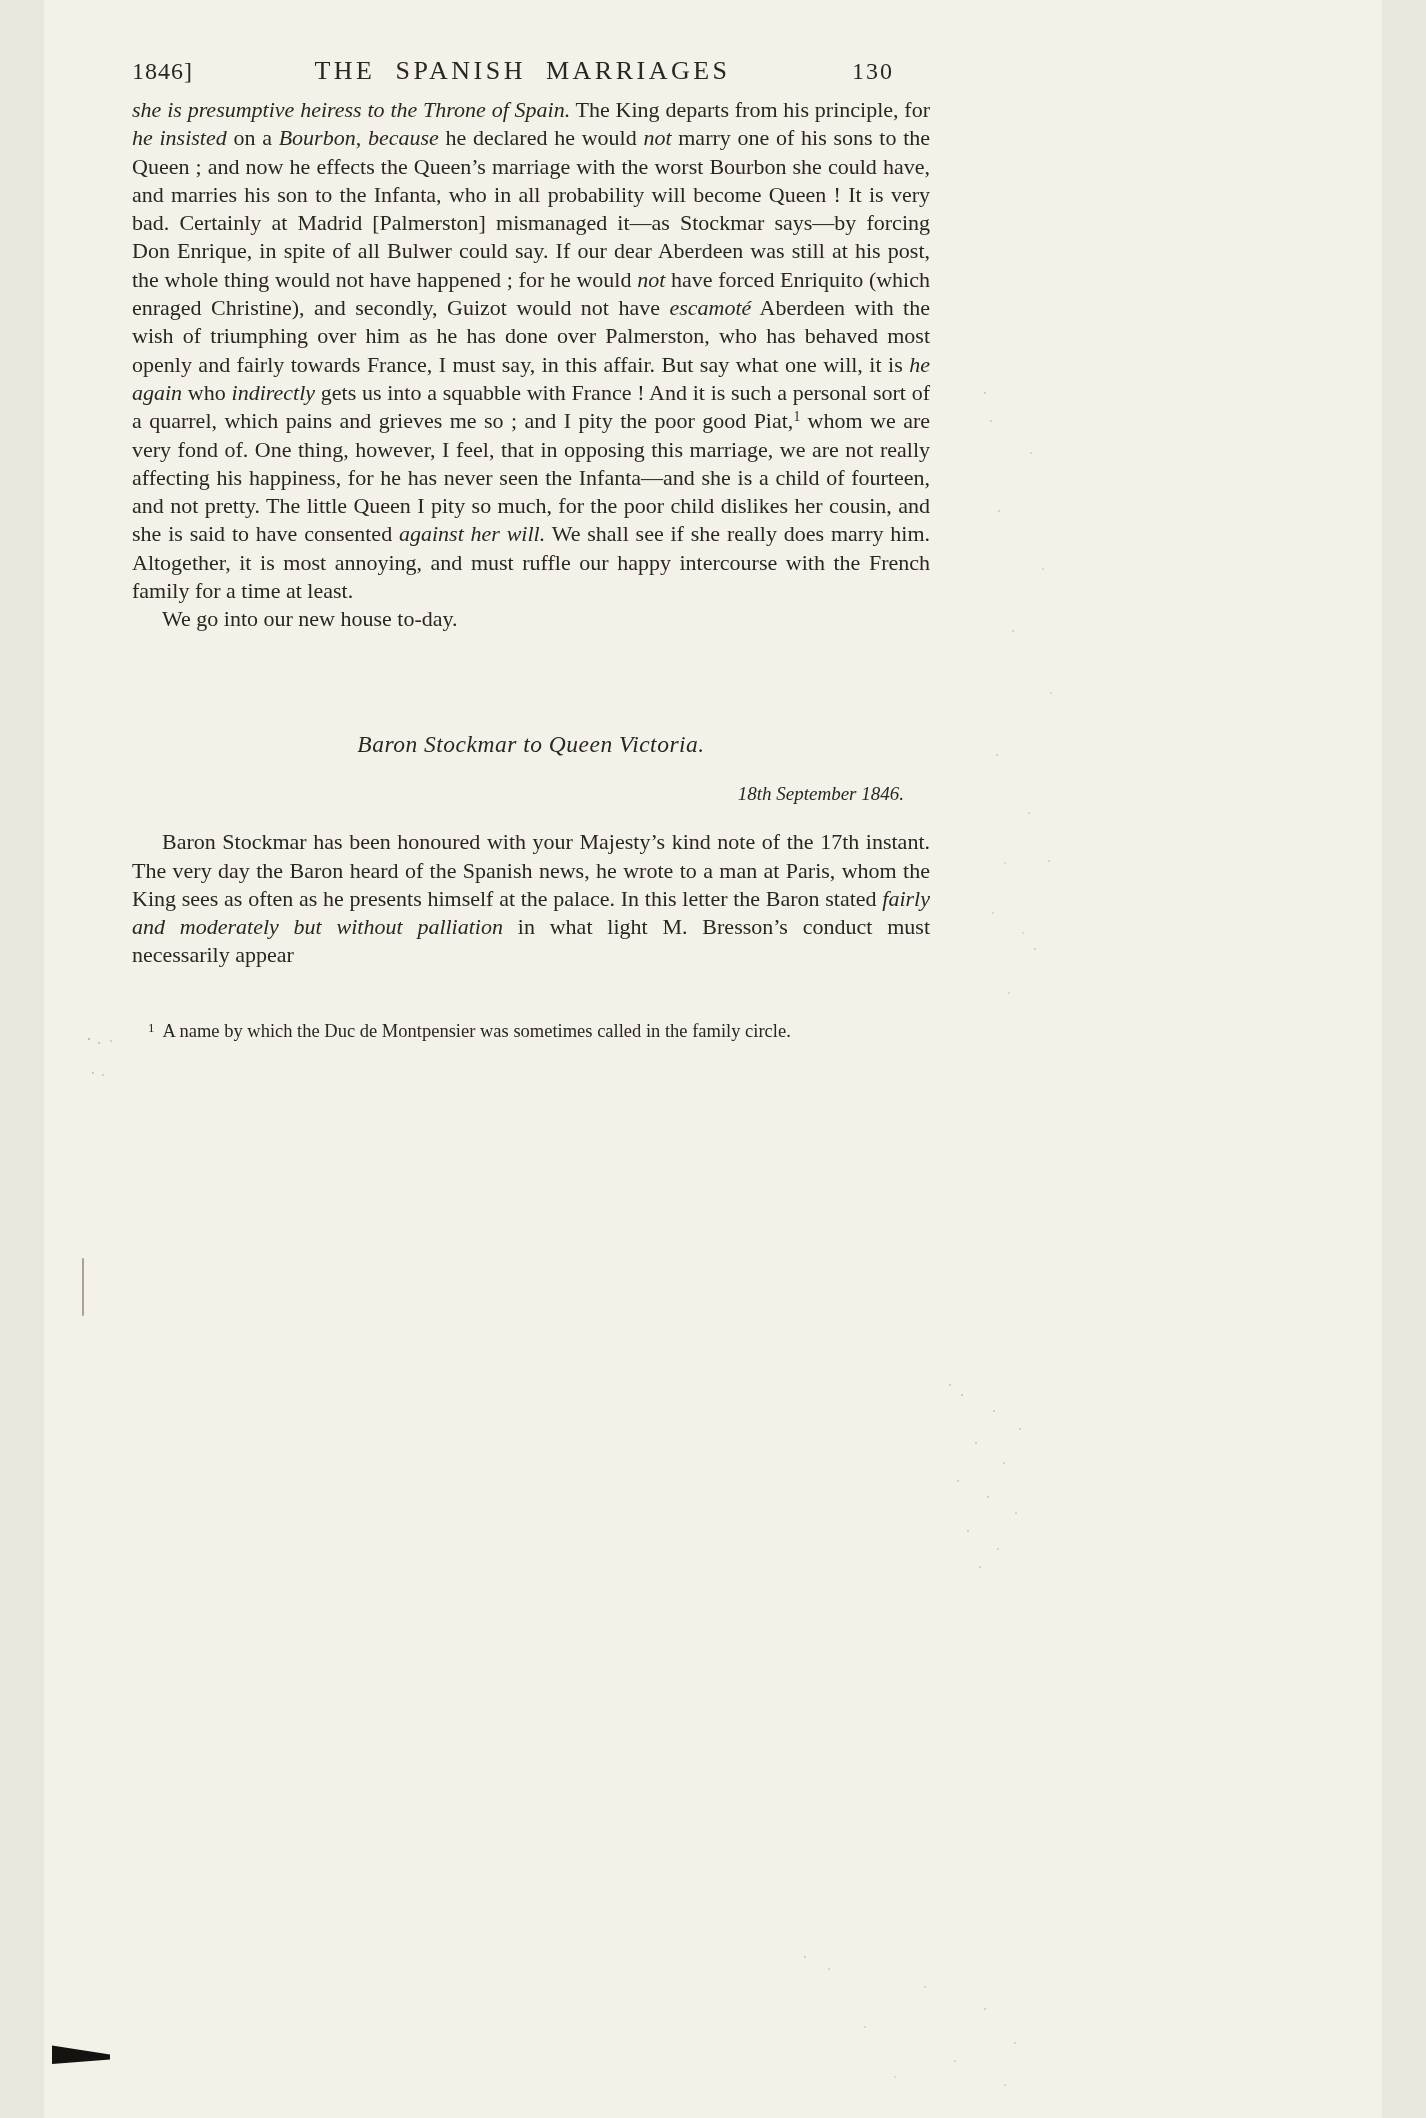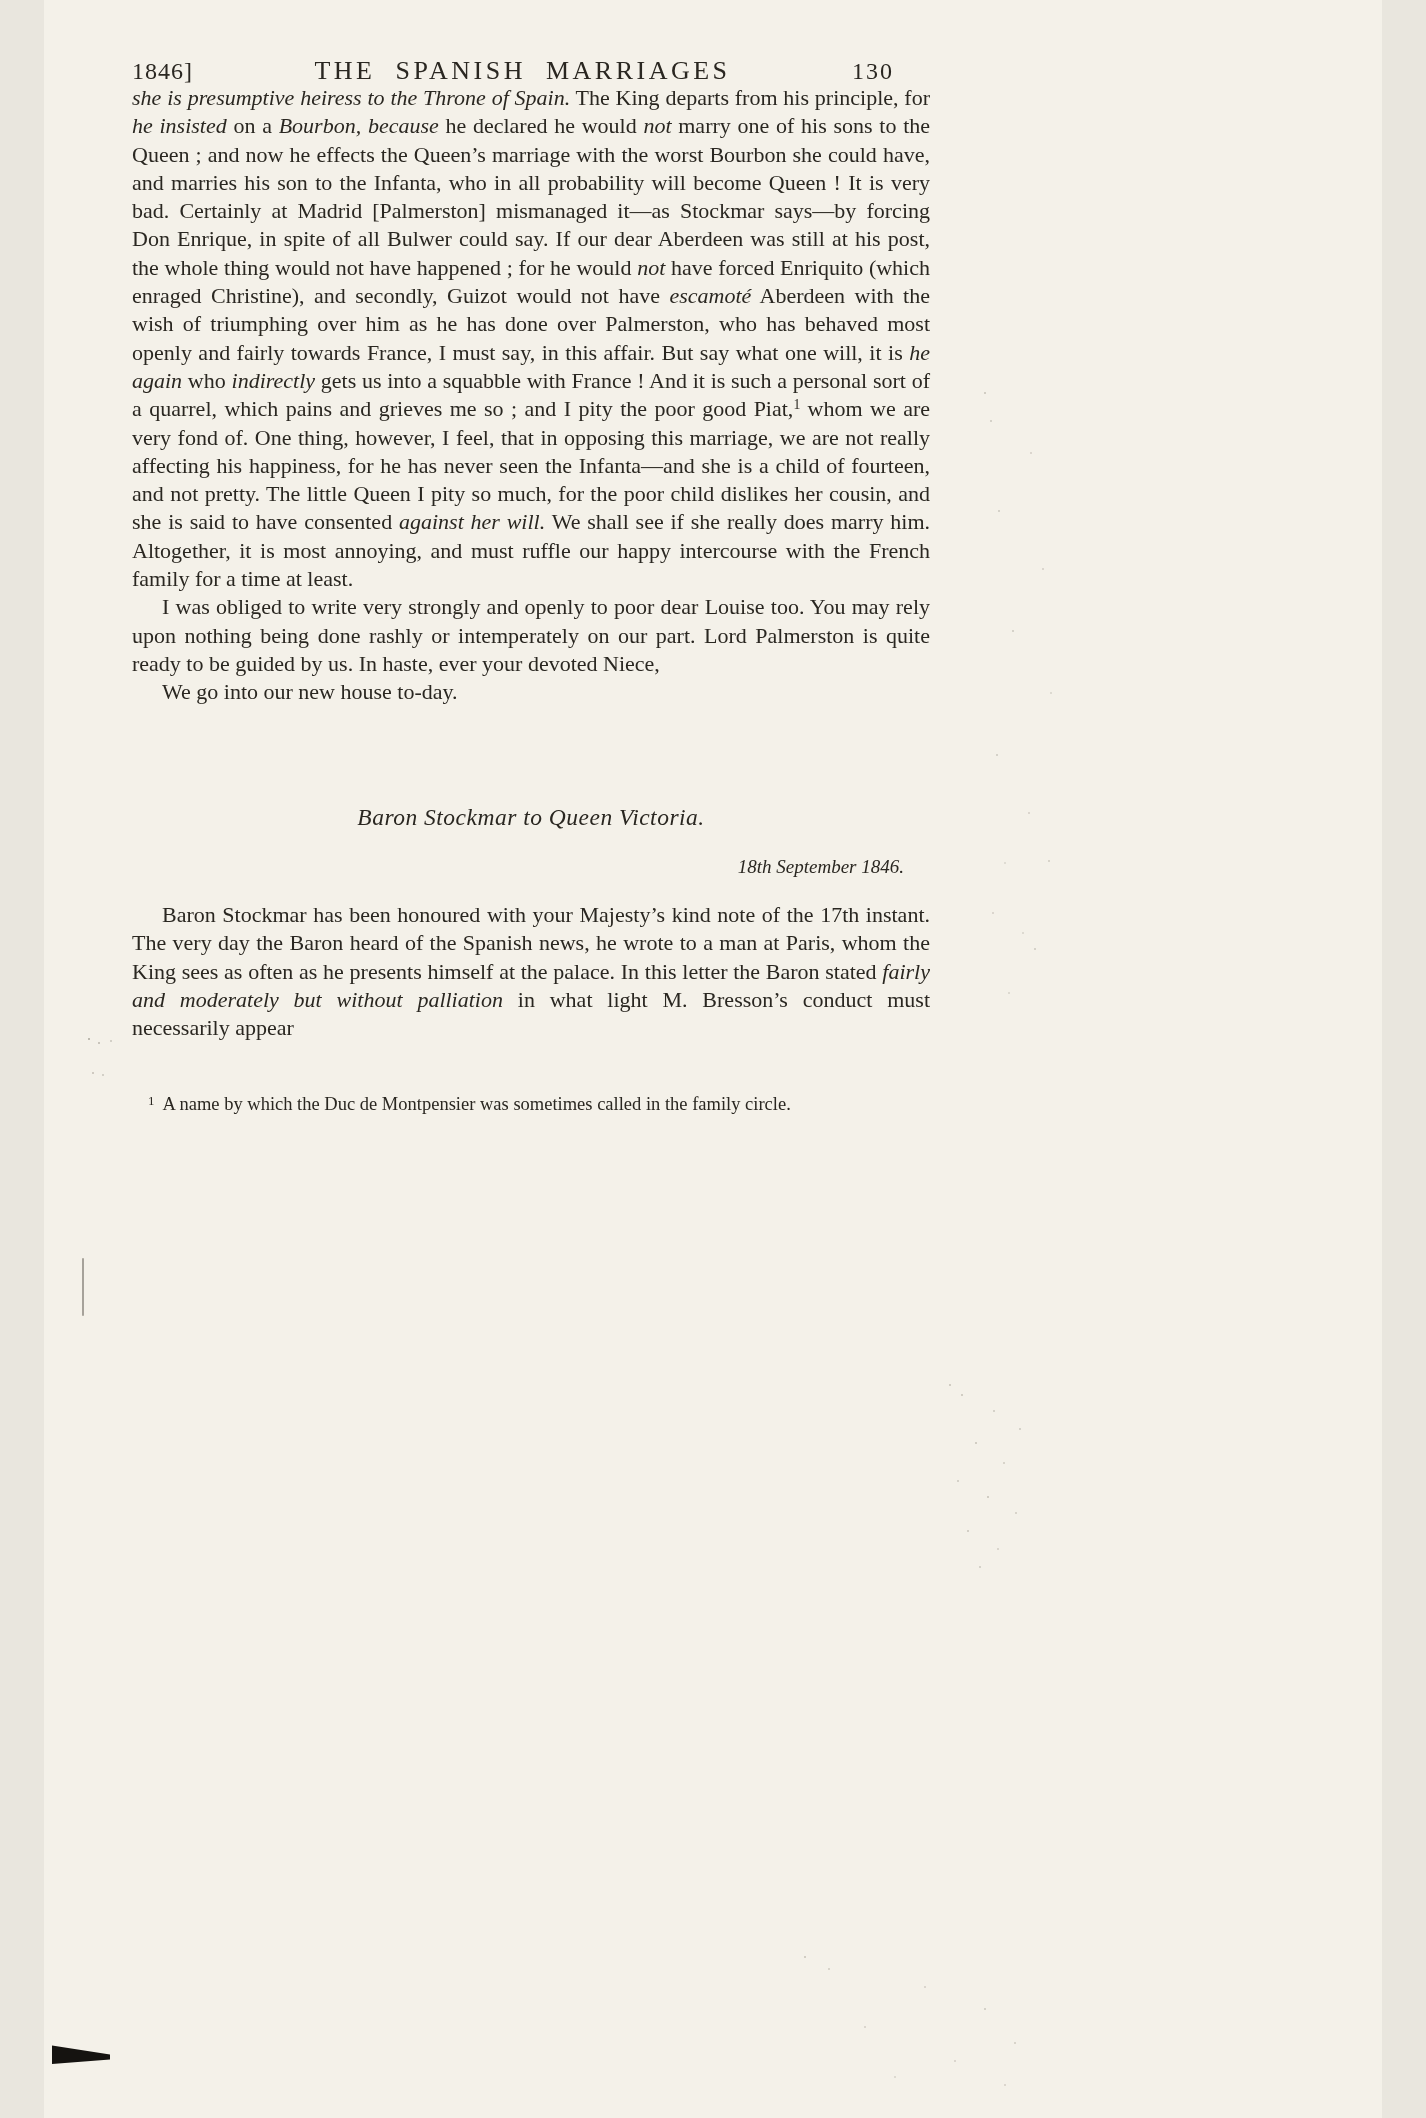--- a/index.html
+++ b/index.html
@@ -19,21 +19,21 @@
     top: 56px; left: 88px; width: 796px;
     display: flex; justify-content: space-between; align-items: baseline;
   }
   .head-year { font-size: 24px; letter-spacing: 1px; }
   .head-title { font-size: 26px; letter-spacing: 3.5px; word-spacing: 10px; }
   .head-page { font-size: 24px; padding-right: 34px; letter-spacing: 2px; }
 
   
   .text-block {
     position: absolute;
-    top: 84px; left: 88px; width: 798px;
+    top: 96px; left: 88px; width: 798px;
     font-size: 22px; line-height: 28.3px;
   }
   .para { margin: 0; text-align: justify; }
   .indent { text-indent: 30px; }
   .no-indent { text-indent: 0; }
   i { font-style: italic; }
   sup { font-size: 0.62em; vertical-align: 7px; line-height: 0; }
 
   .signature {
     text-align: right;
@@ -132,21 +132,20 @@
 <div class="page">
 
   <header class="running-head">
     <span class="head-year">1846]</span>
     <span class="head-title">THE SPANISH MARRIAGES</span>
     <span class="head-page">130</span>
   </header>
 
   <main class="text-block">
     <p class="para no-indent"><i>she is presumptive heiress to the Throne of Spain.</i><span> The King departs from his principle, for </span><i>he insisted</i><span> on a </span><i>Bourbon, because</i><span> he declared he would </span><i>not</i><span> marry one of his sons to the Queen&nbsp;; and now he effects the Queen’s marriage with the worst Bourbon she could have, and marries his son to the Infanta, who in all probability will become Queen&nbsp;! It is very bad. Certainly at Madrid [Palmerston] mismanaged it—as Stockmar says—by forcing Don Enrique, in spite of all Bulwer could say. If our dear Aberdeen was still at his post, the whole thing would not have happened&nbsp;; for he would </span><i>not</i><span> have forced Enriquito (which enraged Christine), and secondly, Guizot would not have </span><i>escamoté</i><span> Aberdeen with the wish of triumphing over him as he has done over Palmerston, who has behaved most openly and fairly towards France, I must say, in this affair. But say what one will, it is </span><i>he again</i><span> who </span><i>indirectly</i><span> gets us into a squabble with France&nbsp;! And it is such a personal sort of a quarrel, which pains and grieves me so&nbsp;; and I pity the poor good Piat,</span><sup>1</sup><span> whom we are very fond of. One thing, however, I feel, that in opposing this marriage, we are not really affecting his happiness, for he has never seen the Infanta—and she is a child of fourteen, and not pretty. The little Queen I pity so much, for the poor child dislikes her cousin, and she is said to have consented </span><i>against her will.</i><span> We shall see if she really does marry him. Altogether, it is most annoying, and must ruffle our happy intercourse with the French family for a time at least.</span></p>
-    <p class="para indent"><span>I was obliged to write very strongly and openly to poor dear Louise too. You may rely upon nothing being done rashly or intemperately on our part. Lord Palmerston is quite ready to be guided by us. In haste, ever your devoted Niece,</span></p>
     <p class="para indent"><span>We go into our new house to-day.</span></p>
 
     <h2 class="section-heading">Baron Stockmar to Queen Victoria.</h2>
     <div class="date-line">18th September 1846.</div>
     <p class="para indent section-body"><span>Baron Stockmar has been honoured with your Majesty’s kind note of the 17th instant. The very day the Baron heard of the Spanish news, he wrote to a man at Paris, whom the King sees as often as he presents himself at the palace. In this letter the Baron stated </span><i>fairly and moderately but without palliation</i><span> in what light M. Bresson’s conduct must necessarily appear</span></p>
 
     <div class="footnote">
       <span class="fn-num">1</span><span>A name by which the Duc de Montpensier was sometimes called in the family circle.</span>
     </div>
   </main>

